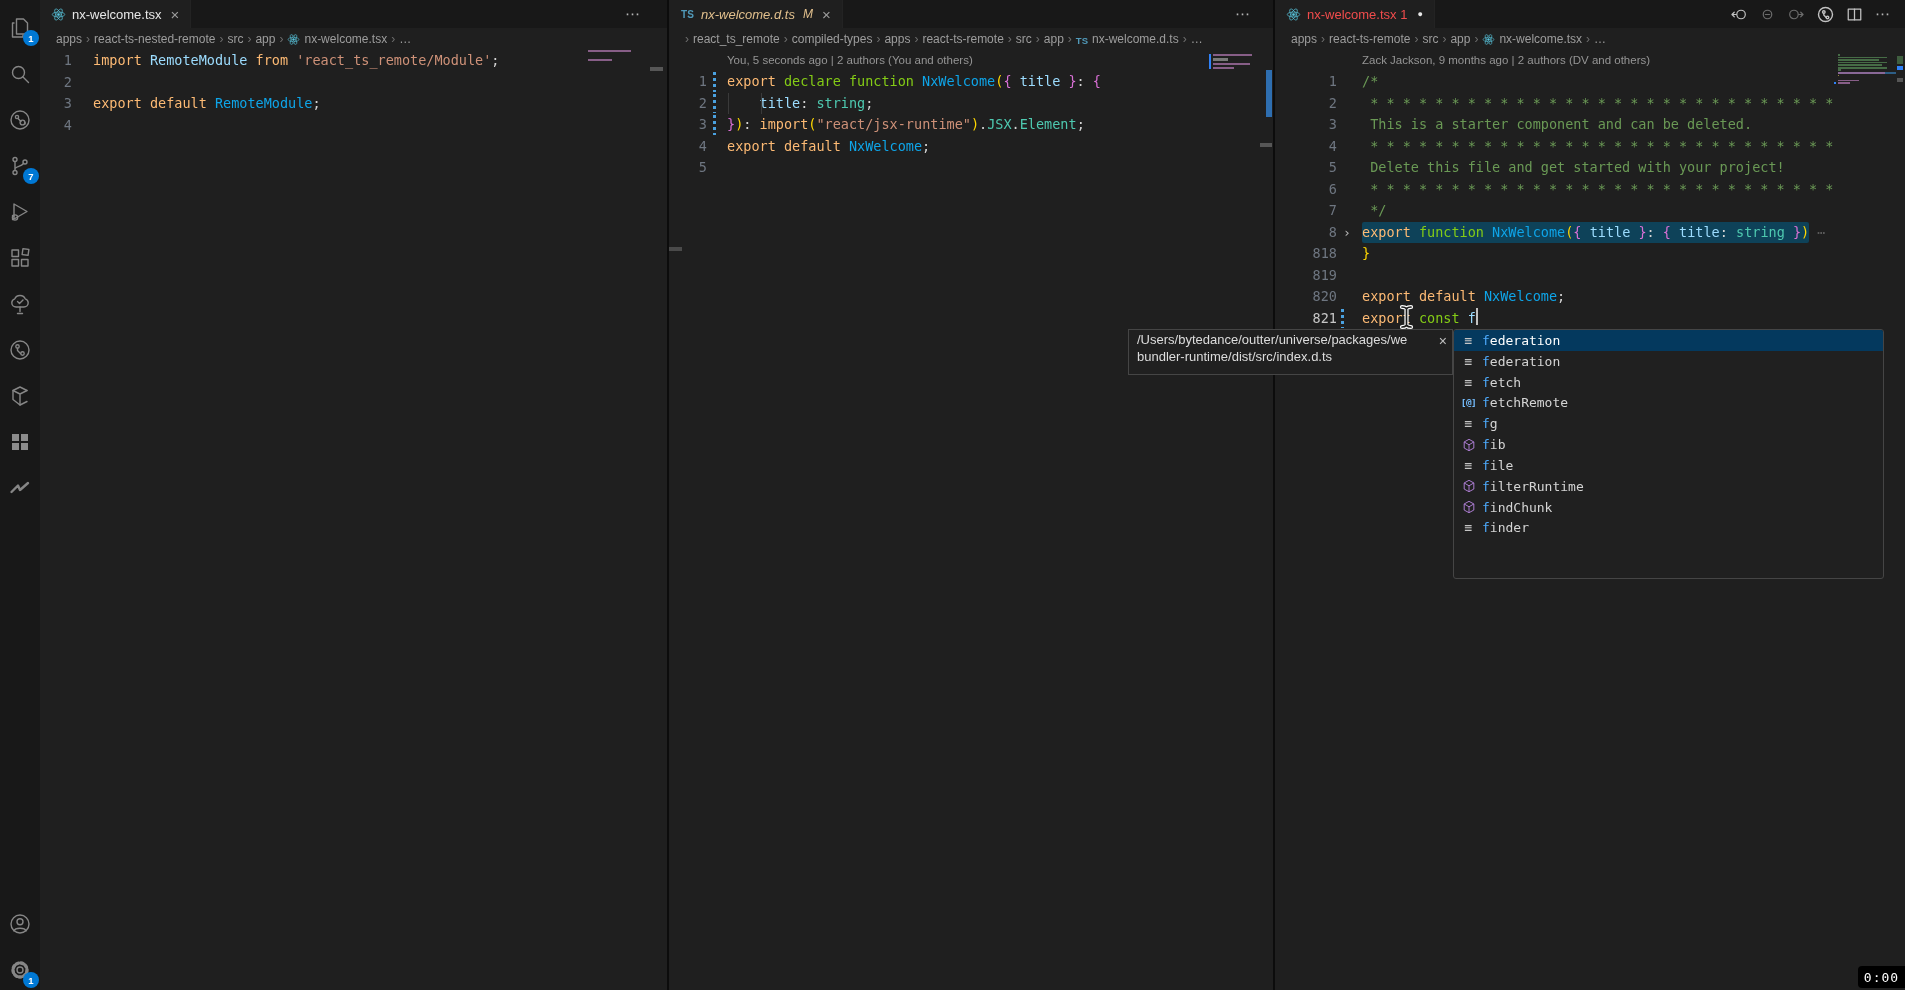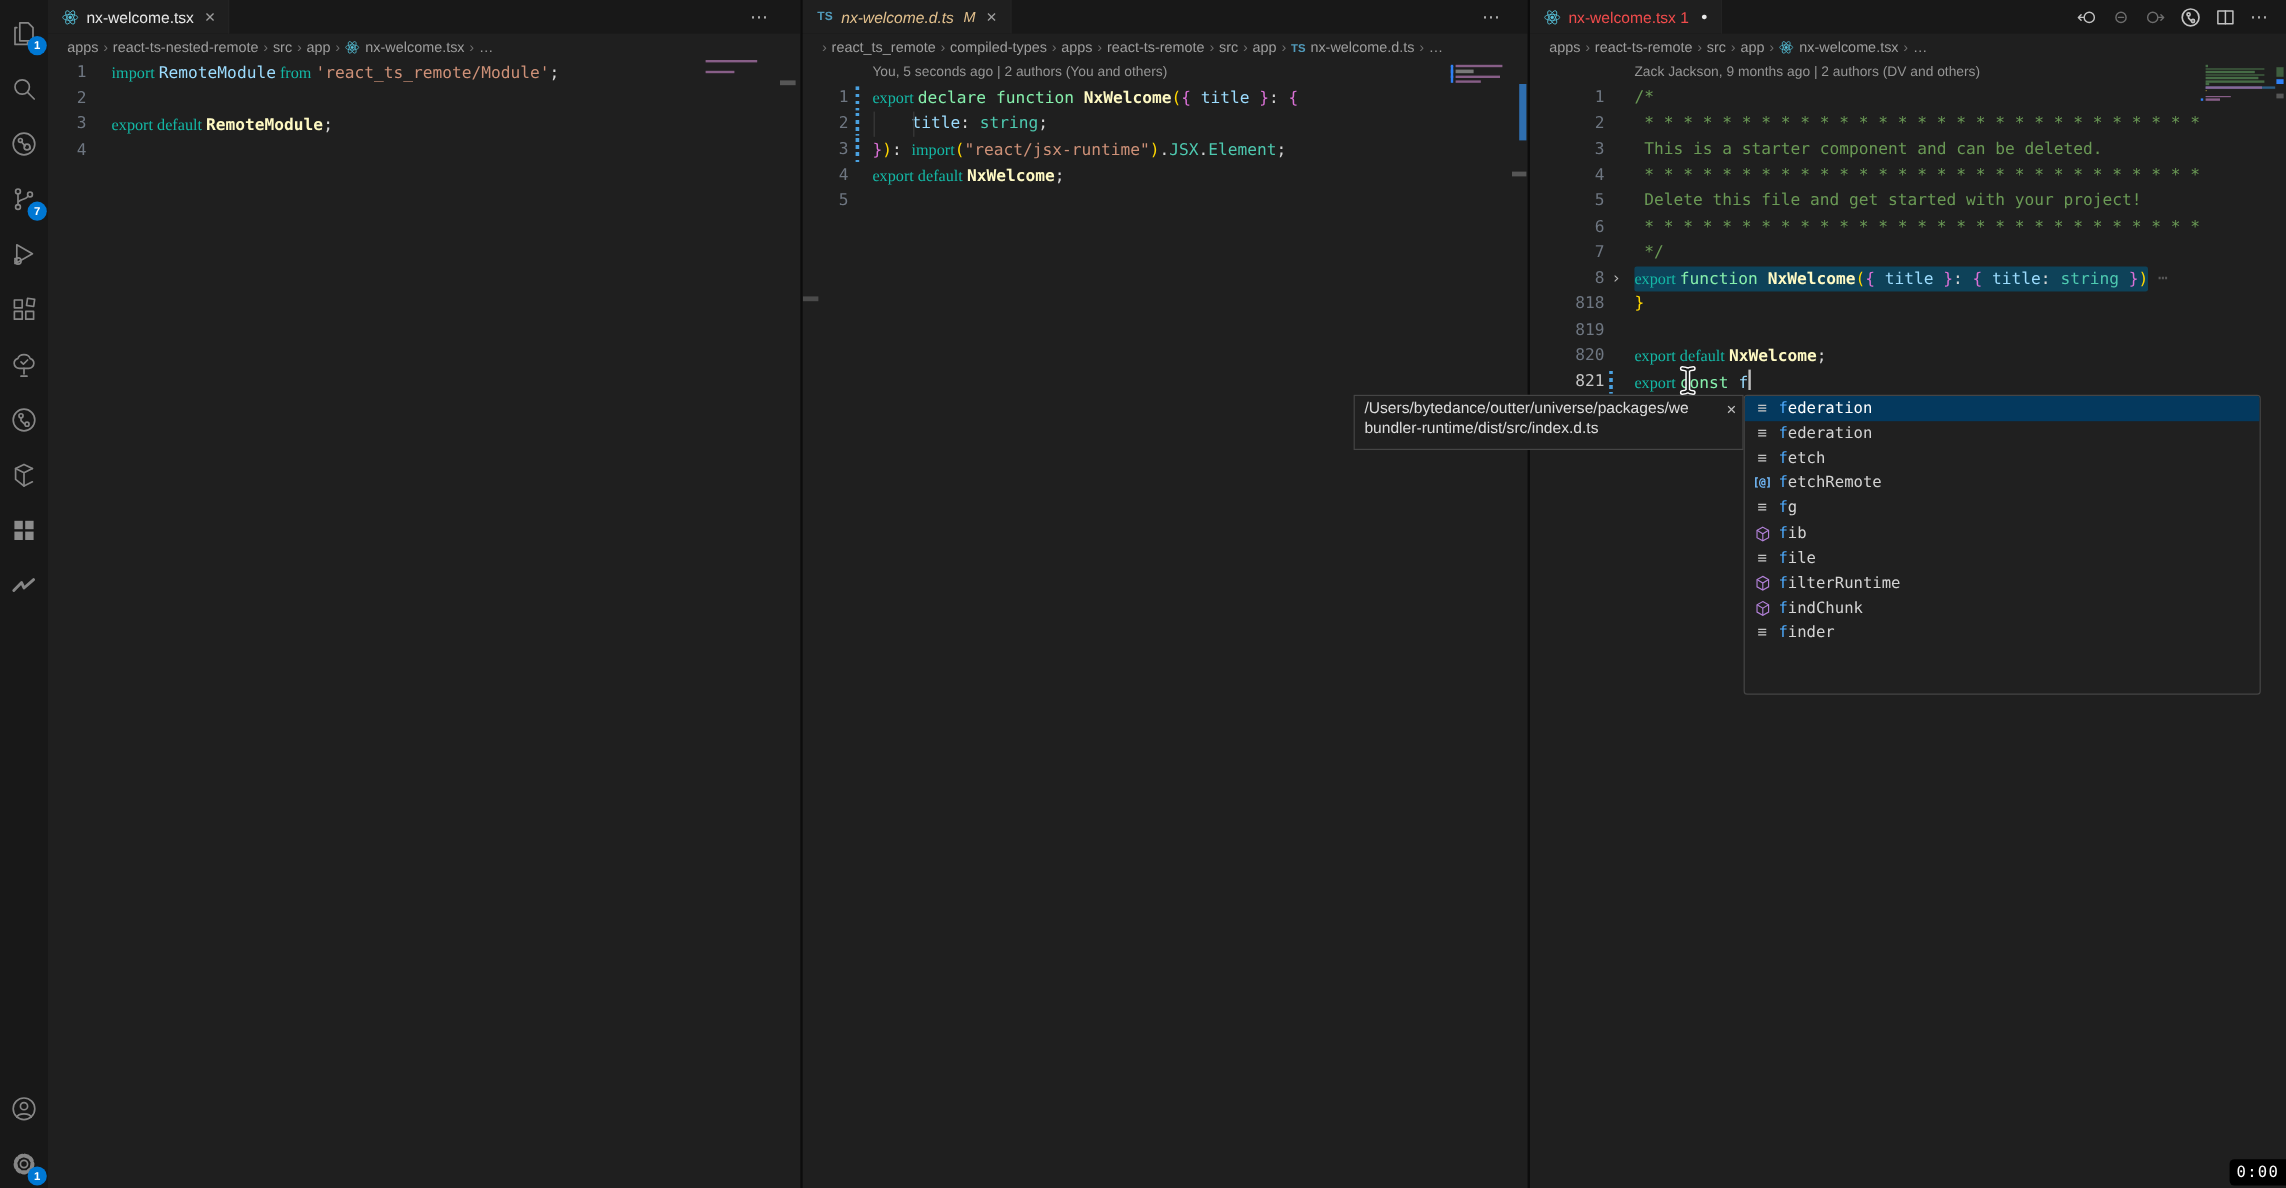--- a/index.html
+++ b/index.html
@@ -60,23 +60,23 @@
   .fold { position:absolute; color:#b8b8b8; font-size:13px; }
   #g3 .fold { left:68px; }
   .modbar { position:absolute; top:1px; bottom:1px; width:3px;
     background:repeating-linear-gradient(to bottom, #4aa1e0 0 3px, rgba(0,0,0,0) 3px 6px); }
   #g2 .modbar { left:44px; }
   #g3 .modbar { left:66px; }
   .hl-range { background:#0e4259; border-radius:2px; }
   .caret { display:inline-block; width:2px; height:17px; background:#c0c0c0; vertical-align:middle; margin-left:0px; }
   .guide { position:absolute; top:0; bottom:0; width:1px; background:#3a3a3a; }
 
-  .tk-kw   { color:#14b8a6;font-family:Liberation Serif, serif; }
-  .tk-kw2  { color:#86efac; }
-  .tk-fn   { color:#fef9c3;font-weight:bold; }
+  .tk-kw   { color:#fdba74; }
+  .tk-kw2  { color:#84cc16; }
+  .tk-fn   { color:#0ea5e9; }
   .tk-var  { color:#9cdcfe; }
   .tk-str  { color:#ce9178; }
   .tk-type { color:#4ec9b0; }
   .tk-punc, .tk-plain { color:#d4d4d4; }
   .tk-b1   { color:#ffd700; }
   .tk-b2   { color:#da70d6; }
   .tk-cm   { color:#6a9955; }
   .tk-dim  { color:#5a5a5a; }
 
   

